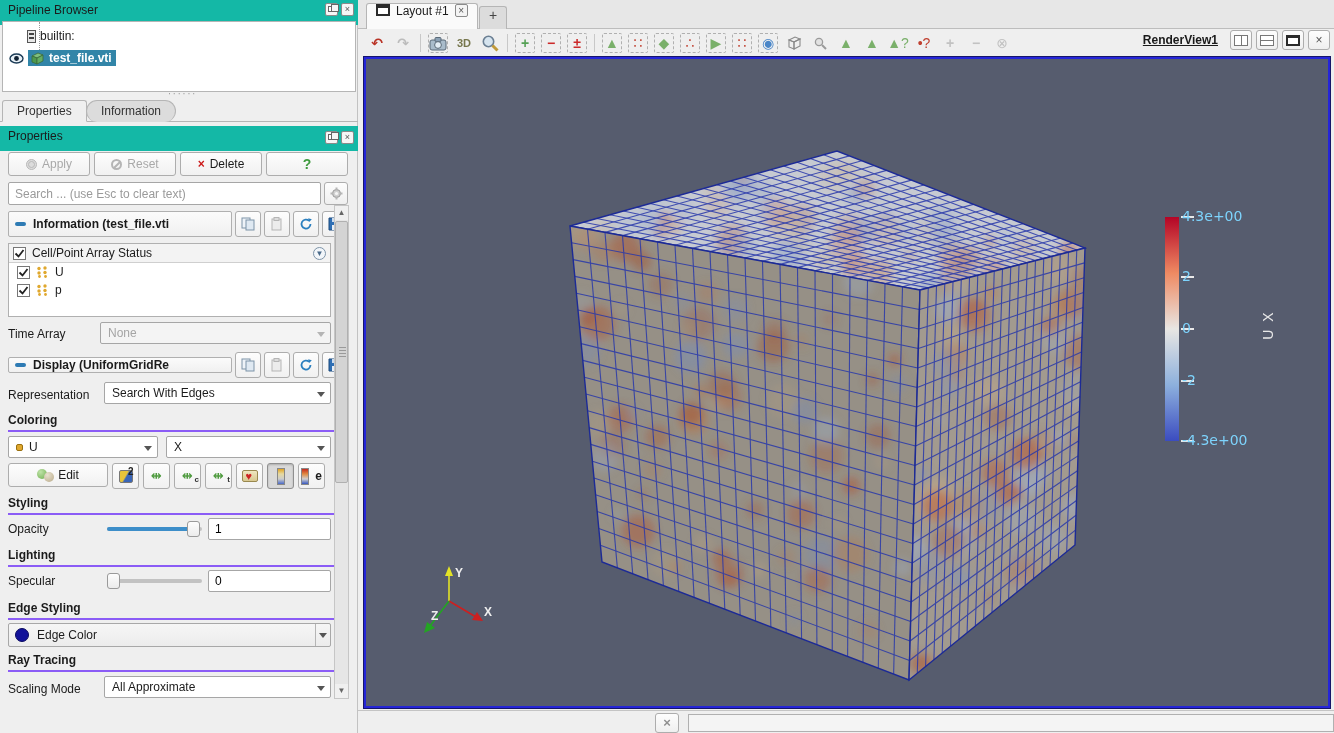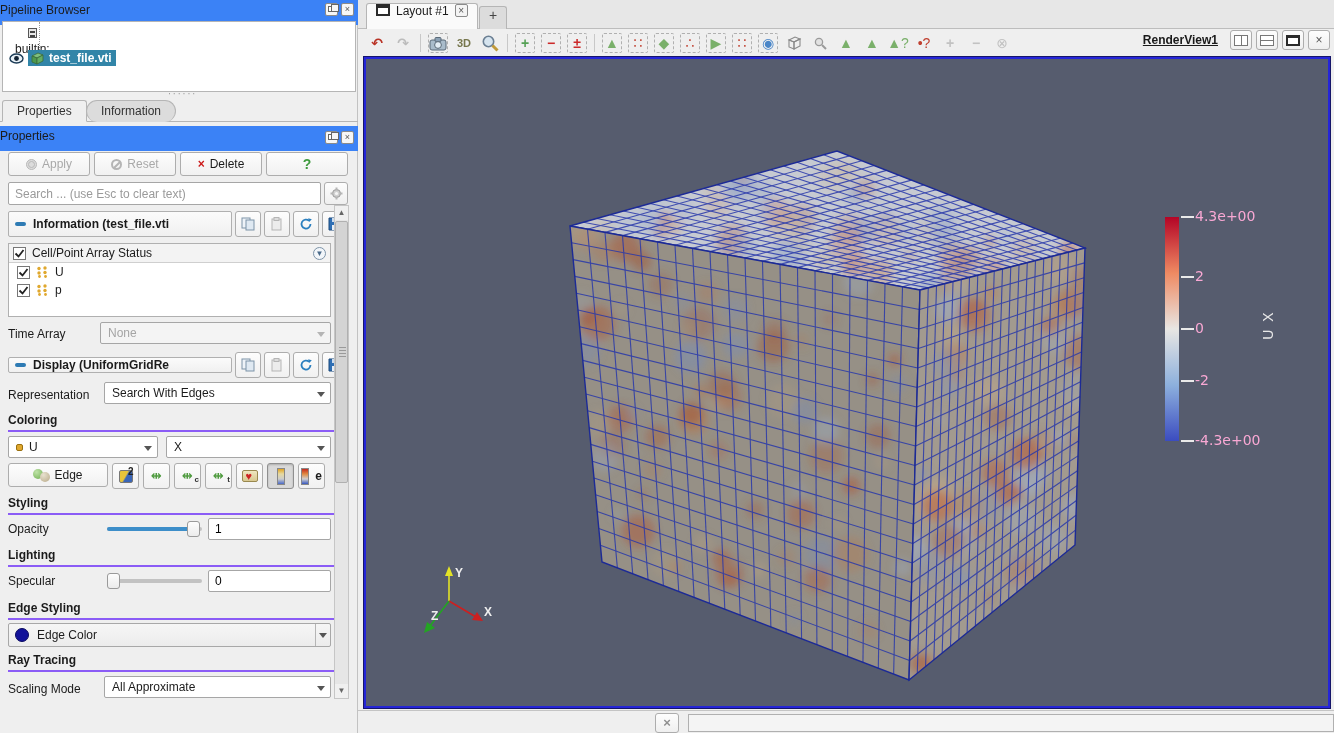--- a/index.html
+++ b/index.html
@@ -2,21 +2,21 @@
 <html><head>
 <meta charset="utf-8">
 <style>
   html,body{margin:0;padding:0;width:1334px;height:733px;overflow:hidden;
     font-family:"Liberation Sans","DejaVu Sans",sans-serif;font-size:12px;color:#1b1b1b;background:#efefef;}
   *{box-sizing:border-box;}
   #app{position:relative;width:1334px;height:733px;}
 
   
   #left-panel{position:absolute;left:0;top:0;width:358px;height:733px;background:#efefef;border-right:1px solid #c2c2c2;}
-  .dock-title{position:absolute;left:0;width:358px;height:25px;padding:3px 0;background:#3b82f6;}
+  .dock-title{position:absolute;left:0;width:358px;height:25px;padding:3px 8px;background:#14b8a6;}
   .dock-btns{position:absolute;right:4px;top:3px;display:flex;gap:3px;}
   .mini-win-btn{width:13px;height:13px;border:1px solid #8a8a8a;border-radius:2px;background:#f6f6f6;
      font-size:9px;line-height:10px;text-align:center;color:#555;position:relative;}
   .float-glyph{position:absolute;left:2px;top:2px;width:6px;height:6px;border:1px solid #666;background:#fff;}
   .float-glyph:after{content:"";position:absolute;left:2px;top:-3px;width:6px;height:6px;border:1px solid #666;background:#f6f6f6;}
 
   #pipeline-box{position:absolute;left:2px;top:21px;width:354px;height:71px;background:#ffffff;border:1px solid #b5b5b5;}
   .tree-vline{position:absolute;left:36px;top:0;width:0;height:32px;border-left:1px dotted #9a9a9a;}
   .pl-row{position:absolute;height:16px;display:flex;align-items:center;gap:4px;}
   .pl-label{white-space:nowrap;}
@@ -140,21 +140,21 @@
 
   
   #viewport{position:absolute;left:6px;top:57px;width:966px;height:651px;background:#565c6e;
      border:2px solid #2525d8;outline:1px solid #16166a;}
   #scene{position:absolute;left:0;top:0;}
 
   
   #colorbar{position:absolute;left:799px;top:158px;width:180px;height:224px;}
   #cb-bar{position:absolute;left:0;top:0;width:14px;height:224px;border:0;}
   .cb-tick-dash{position:absolute;left:16px;width:13px;height:2px;background:#e9e9e9;}
-  .cb-tick-label{position:absolute;left:30px;color:#f9a8d4;font-size:14px;font-family:"DejaVu Sans",sans-serif;white-space:nowrap;}
+  .cb-tick-label{position:absolute;left:17px;color:#7dd3fc;font-size:14px;font-family:"DejaVu Sans",sans-serif;white-space:nowrap;}
   #cb-title{position:absolute;left:88px;top:100px;color:#e9e9e9;font-size:14px;transform:rotate(-90deg);letter-spacing:2px;white-space:nowrap;}
 
   #axes-widget{position:absolute;left:28px;top:485px;}
   #status-bar{position:absolute;left:0;top:710px;width:976px;height:23px;background:#efefef;border-top:1px solid #c4c4c4;}
   #abort-btn{position:absolute;left:297px;top:2px;width:24px;height:20px;border:1px solid #adadad;border-radius:3px;
      background:linear-gradient(#fdfdfd,#efefef);color:#8f8f8f;font-weight:bold;text-align:center;line-height:18px;font-size:13px;}
   #progress-box{position:absolute;left:330px;top:3px;width:646px;height:18px;border:1px solid #b0b0b0;background:#f4f4f4;}
 
   .glyph{display:inline-block;}
   svg text{font-family:"Liberation Sans","DejaVu Sans",sans-serif;}
@@ -171,21 +171,21 @@
       <span class="dock-btns">
         <span class="mini-win-btn">
             <span class="float-glyph"></span>
           </span>
         <span class="mini-win-btn">×</span>
       </span>
     </div>
 
     <div id="pipeline-box">
       <div class="tree-vline"></div>
-      <div class="pl-row" style="left:12px;top:6px;flex-direction:column;">
+      <div class="pl-row" style="left:24px;top:6px;">
         <span class="server-icon">
             <i></i>
             <i></i>
           </span>
         <span class="pl-label">builtin:</span>
       </div>
       <div class="pl-row" style="left:6px;top:28px;font-weight:bold;">
         <svg width="15" height="11" viewBox="0 0 15 11">
           <ellipse cx="7.5" cy="5.5" rx="6.5" ry="4.5" fill="#e8f0f6" stroke="#1a3a55" stroke-width="1.4"></ellipse>
           <circle cx="7.5" cy="5.5" r="2.4" fill="#123"></circle>
@@ -382,21 +382,21 @@
       <span>X</span>
         <span class="arrow"></span>
     </div>
 
     <div id="edit-row">
       <div class="btn" id="edit-btn">
         <span class="ball2">
             <i class="b1"></i>
             <i class="b2"></i>
           </span>
-        <span>Edge</span>
+        <span>Edit</span>
       </div>
       <div class="btn cicon">
         <span class="pal2d">
             <span>2</span>
           </span>
       </div>
       <div class="btn cicon">
         <span class="arr-green">⇹</span>
       </div>
       <div class="btn cicon">

